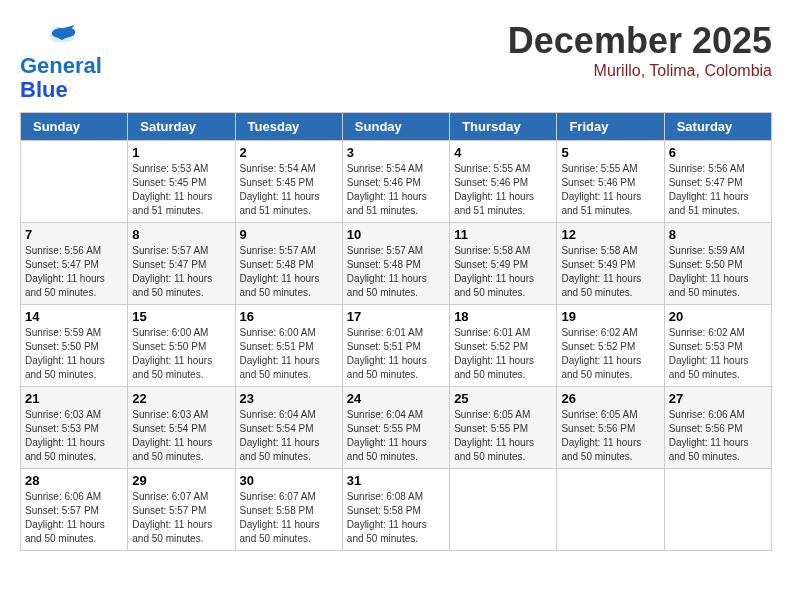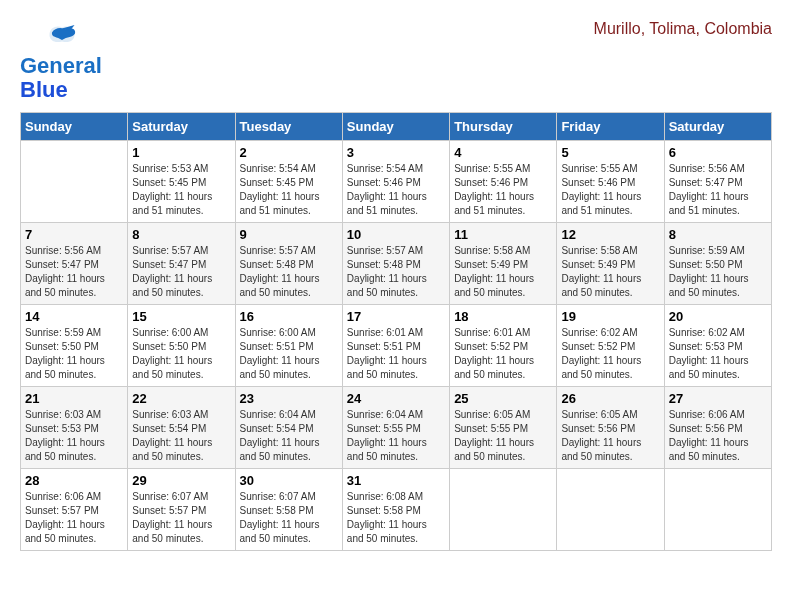--- a/index.html
+++ b/index.html
@@ -48,21 +48,21 @@
       color: #7f1d1d;
     }
     table {
       width: 100%;
       border-collapse: collapse;
       font-size: 11px;
     }
     thead th {
       background-color: #2a6db5;
       color: white;
-      padding: 6px 4px;
+      padding: 6px 12px;
       text-align: left;
       font-size: 13px;
       font-weight: bold;
       border: 1px solid #ccc;
     }
     td {
       border: 1px solid #ccc;
       vertical-align: top;
       padding: 4px;
       width: 107px;
@@ -101,20 +101,21 @@
       </svg>
     </div>
     <div>
       <div class="logo-text">
         <span>General</span><br>
         <span style="color:#1d4ed8;">Blue</span>
       </div>
     </div>
   </div>
   <div class="title-block">
+    <div class="month-title">December 2025</div>
     <div class="location">Murillo, Tolima, Colombia</div>
   </div>
 </div>
 
 <table>
   <thead>
     <tr>
     <th>Sunday</th>
         <th>Saturday</th>
         <th>Tuesday</th>

